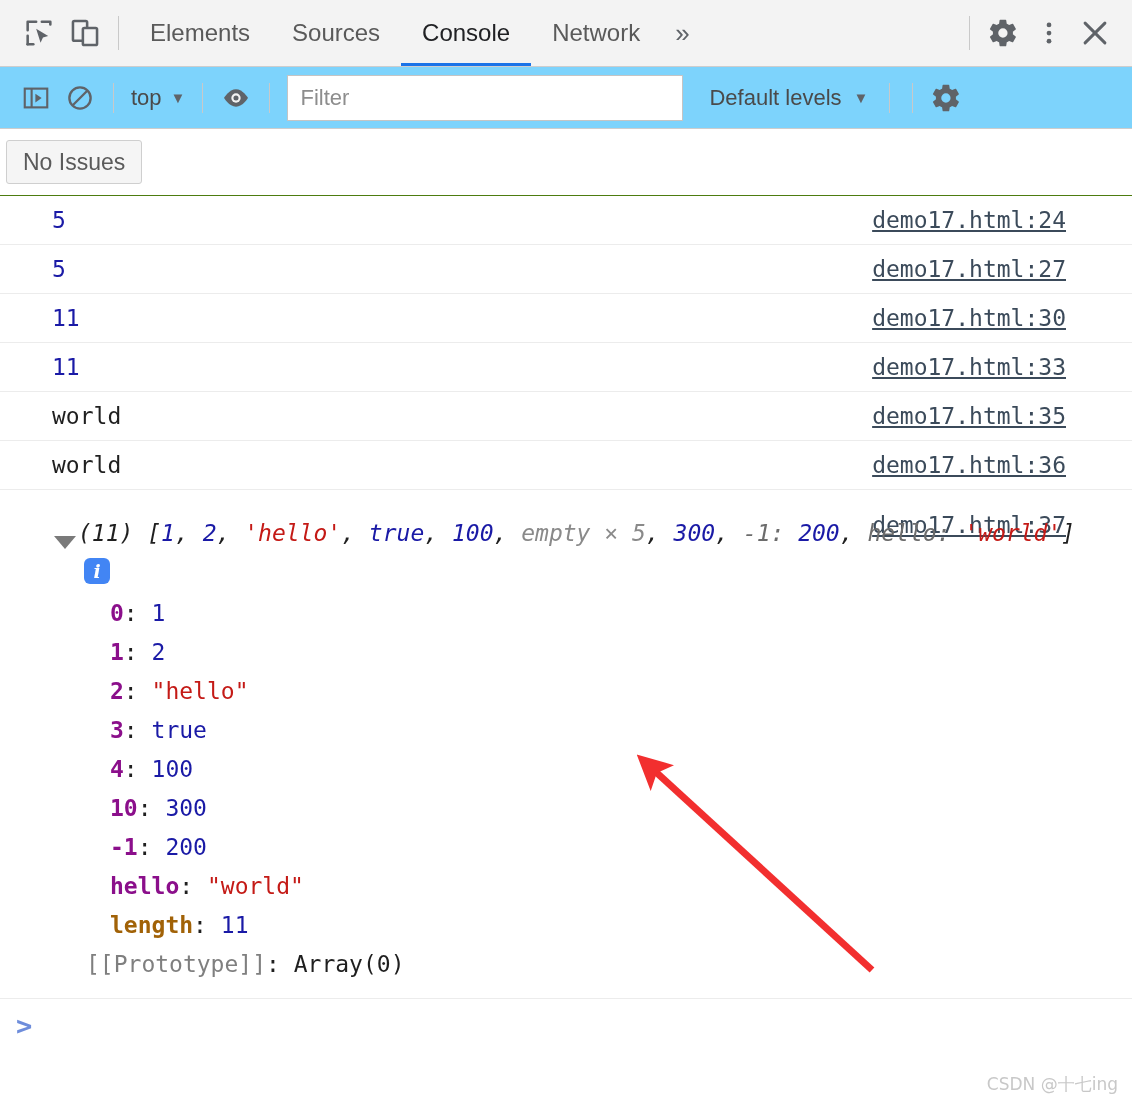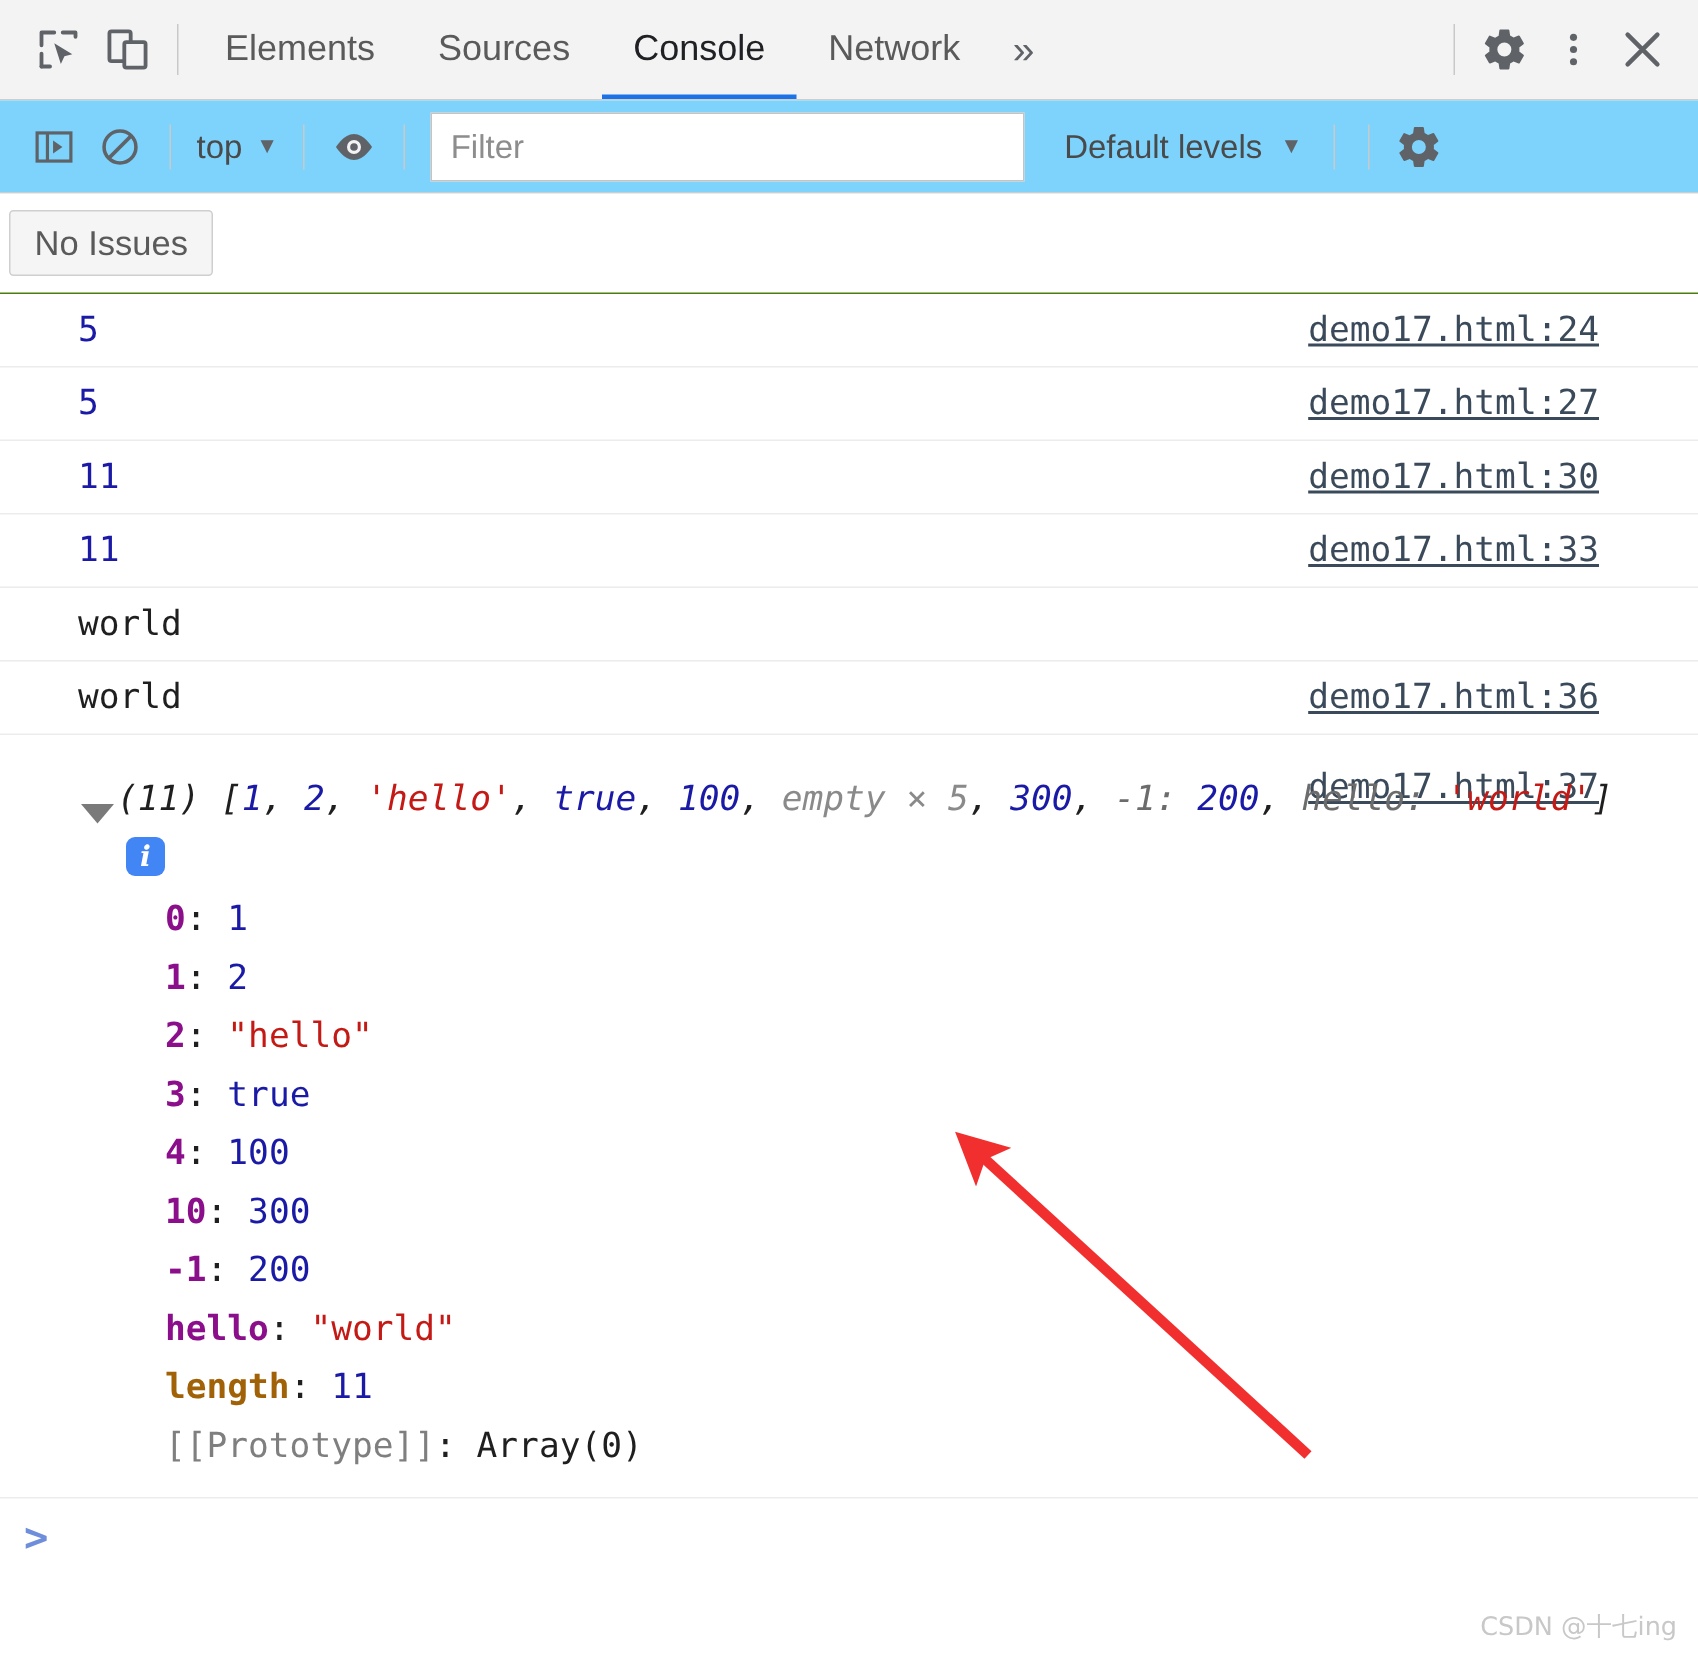--- a/index.html
+++ b/index.html
@@ -197,21 +197,21 @@
   }
 
   .prop-list { padding-top: 10px; }
   .prop-row {
     font-family: "DejaVu Sans Mono", monospace;
     font-size: 23px;
     line-height: 39px;
     padding-left: 110px;
     white-space: pre;
   }
-  .prop-row.proto { padding-left: 110px; }
+  .prop-row.proto { padding-left: 86px; }
   .k-idx  { color: #8b0f8b; font-weight: 700; }
   .k-name { color: #8b0f8b; font-weight: 700; }
   .k-len  { color: #a16207; font-weight: 700; }
   .k-proto{ color: #7f7f7f; }
   .v-num  { color: #1a1aa6; }
   .v-str  { color: #c41a16; }
   .v-bool { color: #1a1aa6; }
   .v-plain{ color: #1f1f1f; }
   .colon  { color: #1f1f1f; }
 
@@ -377,20 +377,21 @@
       <a class="src-link">demo17.html:30</a>
     </div>
 
     <div class="msg-row">
       <span class="msg-text num">11</span>
       <a class="src-link">demo17.html:33</a>
     </div>
 
     <div class="msg-row">
       <span class="msg-text plain">world</span>
+      <a class="src-link">demo17.html:35</a>
     </div>
 
     <div class="msg-row">
       <span class="msg-text plain">world</span>
       <a class="src-link">demo17.html:36</a>
     </div>
 
     <div class="obj-group">
       <a class="src-link">demo17.html:37</a>
 

